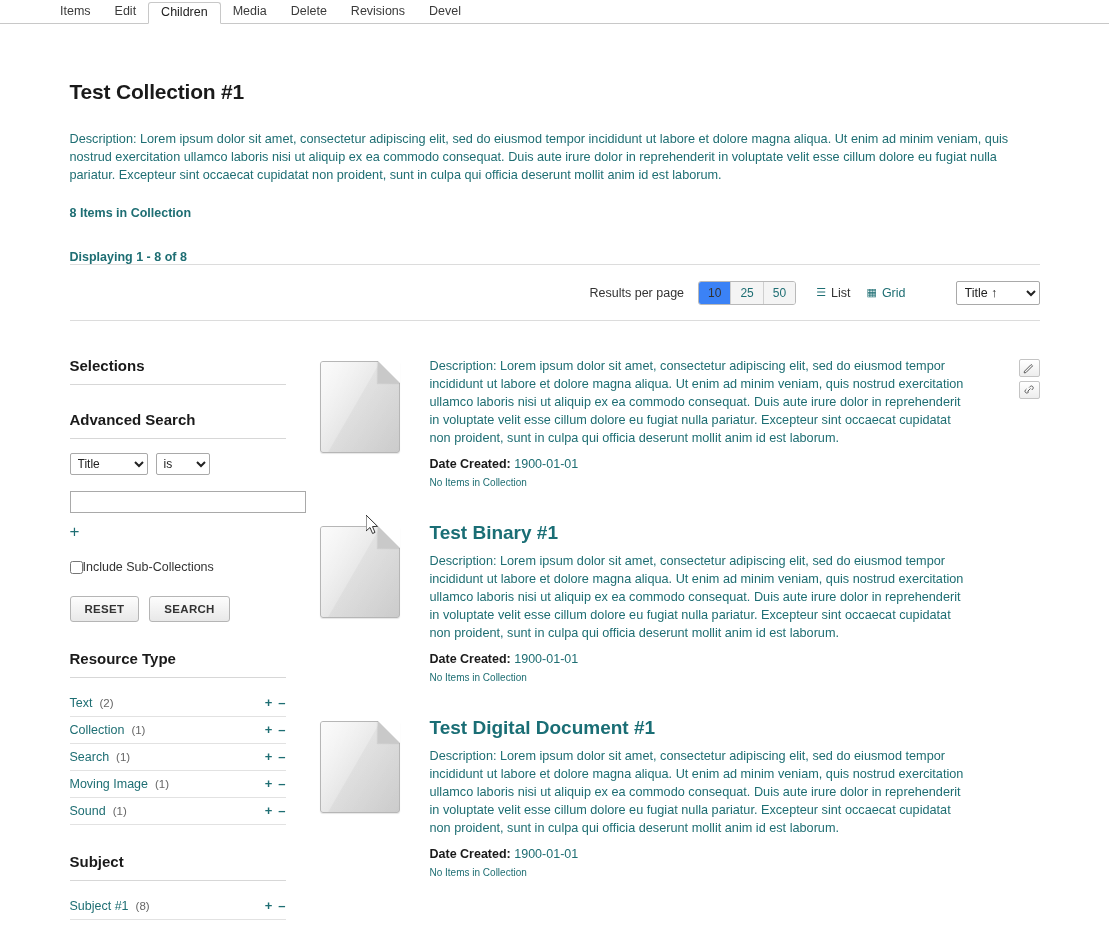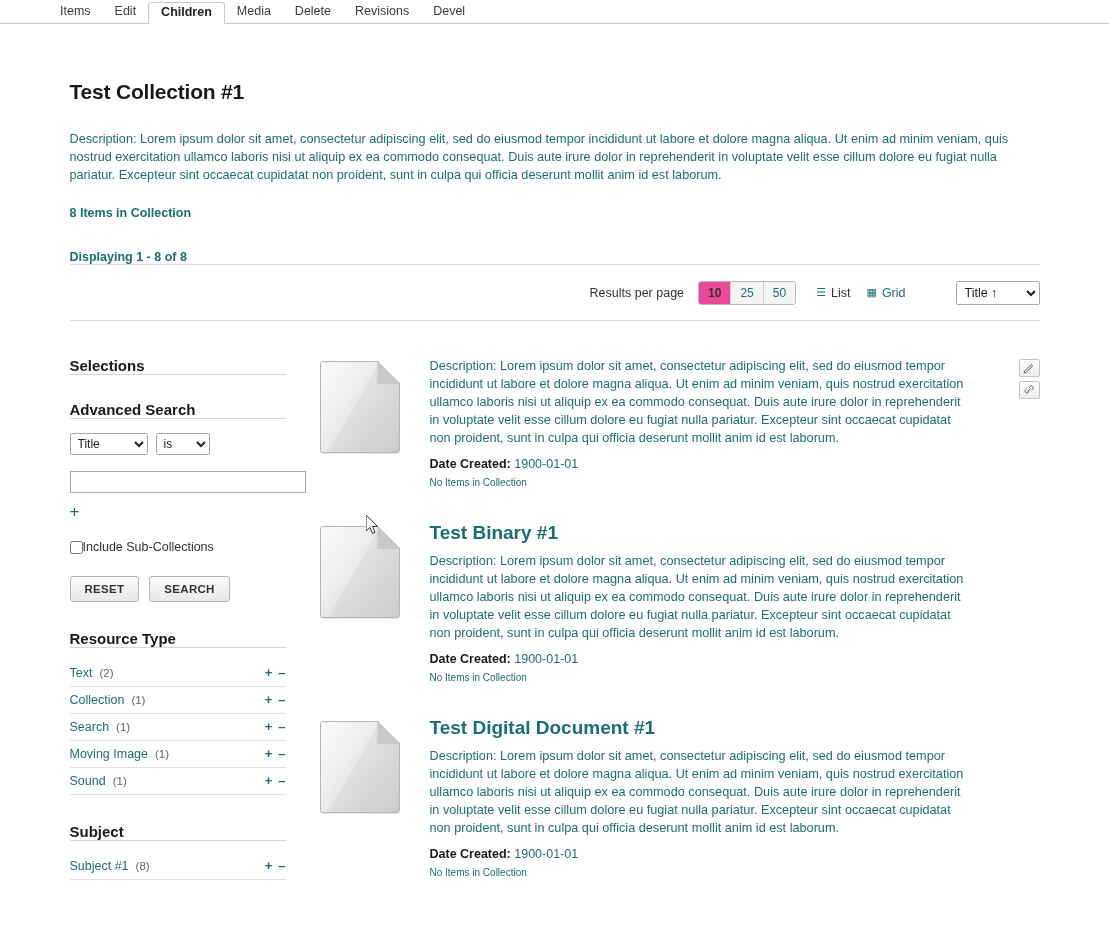--- a/index.html
+++ b/index.html
@@ -25,21 +25,21 @@
   }
   .tab {
     font-size: 12.5px;
     color: #3a3a3a;
     padding: 2px 12px 5px 12px;
     text-decoration: none;
     cursor: pointer;
     white-space: nowrap;
   }
   .tab.active {
-    font-weight: bold;
+    font-weight: normal;
     color: #222;
     border: 1px solid #c8c8c8;
     border-bottom: 1px solid #ffffff;
     background: #ffffff;
     margin-bottom: -1px;
     border-radius: 3px 3px 0 0;
     padding-bottom: 4px;
   }
 
   
@@ -80,21 +80,21 @@
     gap: 14px;
     border-bottom: 1px solid #dcdcdc;
   }
   .rpp-label { font-size: 12.5px; color: #333; font-weight: normal; }
   .rpp-group { display: flex; border: 1px solid #b9b9b9; border-radius: 3px; overflow: hidden; }
   .rpp-btn {
     font-size: 12px; padding: 4px 9px; background: #f4f4f4; color: #1e6e73;
     border-right: 1px solid #cfcfcf; cursor: pointer; min-width: 30px; text-align: center;
   }
   .rpp-btn:last-child { border-right: none; }
-  .rpp-btn.active { background: #ec4899; font-weight: bold; color: #333; }
+  .rpp-btn.active { background: #3b82f6; font-weight: normal; color: #333; }
   .view-toggle { display: flex; align-items: center; gap: 16px; margin-left: 6px; }
   .view-opt { display: flex; align-items: center; gap: 5px; font-size: 12.5px; color: #1e6e73; cursor: pointer; }
   .view-opt.active { color: #333; font-weight: normal; }
   .vicon { font-size: 11px; color: #1e6e73; line-height: 1; }
   .sort-select {
     margin-left: 36px;
     font-family: "Liberation Sans", sans-serif;
     font-size: 12.5px;
     padding: 3px 4px;
     border: 1px solid #a9a9a9;
@@ -106,21 +106,21 @@
 
   
   .cols { display: flex; margin-top: 36px; }
   .sidebar { width: 240px; flex: 0 0 240px; padding-right: 24px; }
   .results { flex: 1 1 auto; padding-left: 10px; }
 
   .side-h {
     font-size: 15px;
     font-weight: bold;
     color: #1a1a1a;
-    padding-bottom: 0;
+    padding-bottom: 10px;
     border-bottom: 1px solid #d7d7d7;
     margin: 0 0 12px 0;
   }
   .side-h.sub { margin-top: 28px; }
 
   .adv-row { display: flex; gap: 8px; margin-top: 14px; }
   .adv-select {
     font-family: "Liberation Sans", sans-serif;
     font-size: 12px;
     border: 1px solid #a9a9a9;

